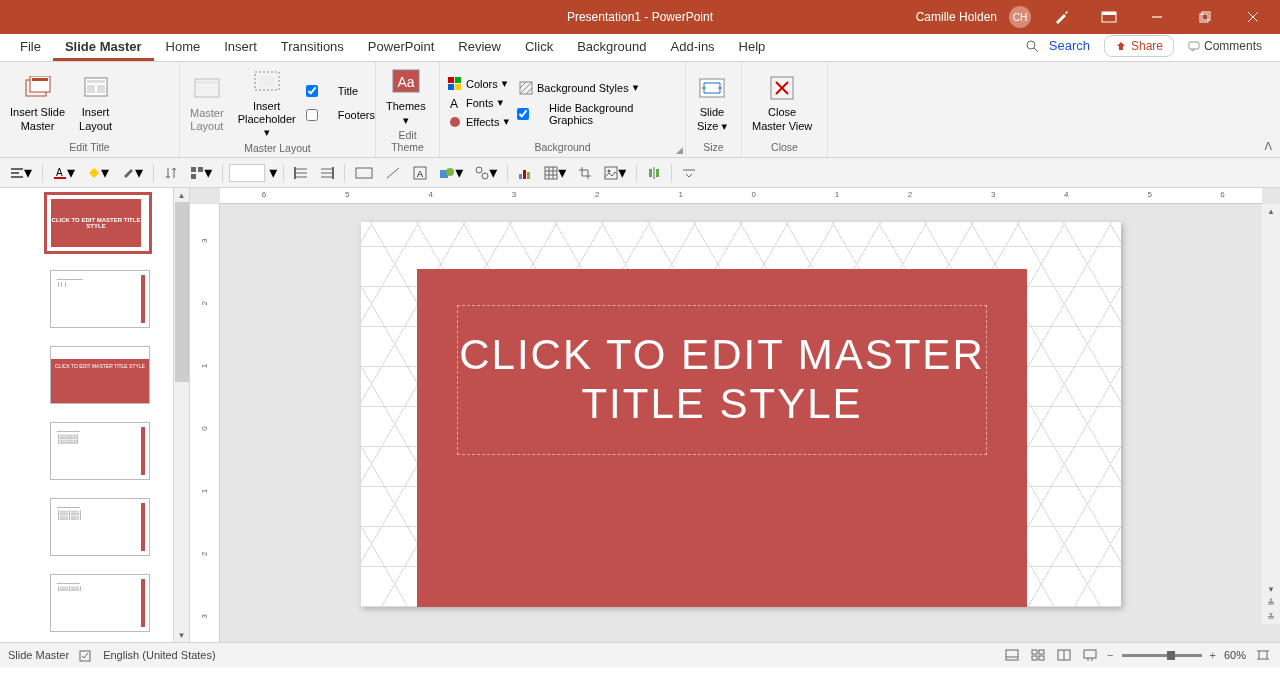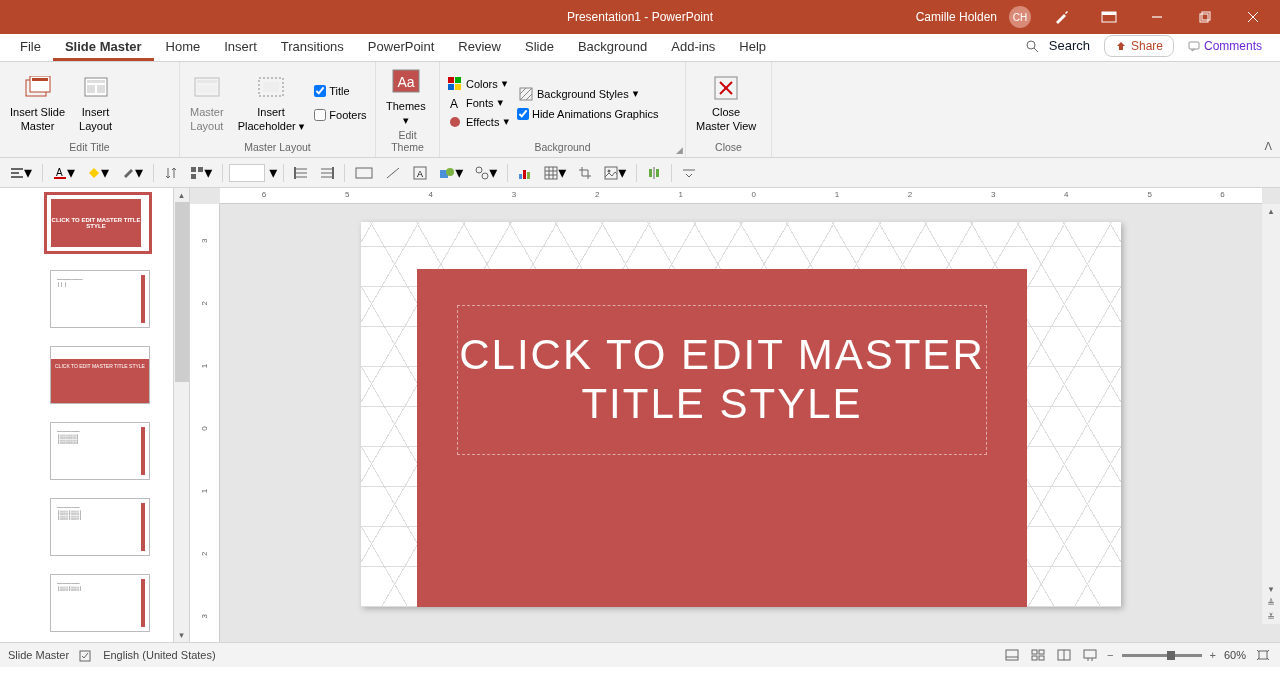--- a/index.html
+++ b/index.html
@@ -6,32 +6,32 @@
 body{width:1280px;height:677px;background:#fff;overflow:hidden;position:relative}
 .titlebar{height:34px;background:#B7472A;display:flex;align-items:center;color:#fff;font-size:12px}
 .title-center{position:absolute;left:50%;transform:translateX(-50%)}
 .title-right{margin-left:auto;display:flex;align-items:center;gap:12px;padding-right:9px}
 .user-badge{width:22px;height:22px;border-radius:50%;background:#d88a77;display:inline-flex;align-items:center;justify-content:center;font-size:10px}
 .win-btn{width:36px;height:34px;display:flex;align-items:center;justify-content:center;cursor:pointer}
 .tabs{height:28px;background:#fff;border-bottom:1px solid #d4d4d4;display:flex;padding:0 8px;font-size:13px}
 .tab{padding:5px 12px;cursor:pointer;color:#333}
 .tab.active{font-weight:600;border-bottom:3px solid #B7472A}
 .tabs-right{margin-left:auto;display:flex;gap:14px;padding-right:10px;padding-bottom:4px;align-items:center}
-.search-box{display:flex;align-items:center;gap:10px;color:#0f172a}
+.search-box{display:flex;align-items:center;gap:10px;color:#1d4ed8}
 .share-btn{border:1px solid #ccc;padding:3px 10px;border-radius:8px;color:#B7472A;font-size:12px;display:flex;align-items:center;gap:4px}
-.comments-btn{color:#6d28d9;font-size:12px;display:flex;align-items:center;gap:4px}
+.comments-btn{color:#404040;font-size:12px;display:flex;align-items:center;gap:4px}
 .ribbon{height:96px;background:#f3f3f3;display:flex;border-bottom:1px solid #d4d4d4;font-size:11px;position:relative}
 .rgroup{border-right:1px solid #e1e1e1;padding:2px 6px;display:flex;flex-direction:column;height:100%}
 .rgroup-body{flex:1;display:flex;align-items:center;gap:6px}
 .rgroup-label{text-align:center;color:#666;font-size:10.5px;padding-bottom:2px}
 .big-btn{display:flex;flex-direction:column;align-items:center;justify-content:center;padding:2px 4px;cursor:pointer;text-align:center;line-height:1.2}
 .big-btn .ico{width:32px;height:32px;display:flex;align-items:center;justify-content:center;margin-bottom:2px}
 .small-btn{display:flex;align-items:center;gap:4px;padding:1px 2px;cursor:pointer}
 .vcol{display:flex;flex-direction:column;gap:3px}
-.chk{display:flex;align-items:center;gap:3px}
+.chk{display:flex;align-items:center;gap:20px}
 .chk input{width:12px;height:12px}
 .launcher{position:absolute;right:2px;bottom:2px;font-size:9px;color:#999;cursor:pointer}
 .collapse-caret{position:absolute;right:8px;bottom:4px;cursor:pointer;color:#666}
 .quickbar{height:30px;background:#f3f3f3;border-bottom:1px solid #d4d4d4;display:flex;align-items:center;padding:0 6px;gap:4px}
 .qb-item{padding:2px 4px;cursor:pointer;display:flex;align-items:center}
 .qb-sep{width:1px;height:18px;background:#d4d4d4;margin:0 2px}
 .fontbox{width:36px;height:18px;border:1px solid #ccc;background:#fff;font-size:10px;padding:0 2px}
 .workspace{height:454px;display:flex;background:#e6e6e6}
 .thumbcol{width:190px;background:#fff;border-right:1px solid #d4d4d4;position:relative;display:flex}
 .thumbs{flex:1;overflow:hidden;padding:6px 8px 6px 50px}
@@ -102,21 +102,21 @@
 </div>
 
 <div class="tabs">
   <div class="tab">File</div>
   <div class="tab active">Slide Master</div>
   <div class="tab">Home</div>
   <div class="tab">Insert</div>
   <div class="tab">Transitions</div>
   <div class="tab">PowerPoint</div>
   <div class="tab">Review</div>
-  <div class="tab">Slide</div>
+  <div class="tab">Click</div>
   <div class="tab">Background</div>
   <div class="tab">Add-ins</div>
   <div class="tab">Help</div>
   <div class="tabs-right">
     <div class="search-box">
       <svg width="14" height="14">
           <circle cx="6" cy="6" r="4" fill="none" stroke="#666"></circle>
           <line x1="9" y1="9" x2="13" y2="13" stroke="#666"></line>
         </svg>
       <span>Search</span>
@@ -235,28 +235,44 @@
               <circle cx="7" cy="7" r="5" fill="#C0504D"></circle>
             </svg><span>Effects</span> ▾</div>
       </div>
       <div class="vcol" style="gap:6px">
         <div class="small-btn"><svg width="14" height="14">
               <rect x="1" y="1" width="12" height="12" fill="none" stroke="#888"></rect>
               <path d="M1 13 L13 1 M1 7 L7 1 M7 13 L13 7" stroke="#888"></path>
             </svg><span>Background Styles</span> ▾</div>
         <label class="chk">
             <input type="checkbox" checked="" style="">
-            <span>Hide Animations Graphics</span>
+            <span>Hide Background Graphics</span>
           </label>
       </div>
     </div>
     <div class="rgroup-label">Background</div>
     <span class="launcher">◢</span>
   </div>
 
+  <div class="rgroup" style="width:56px">
+    <div class="rgroup-body">
+      <div class="big-btn">
+          <div class="ico">
+            <svg width="28" height="22">
+              <rect x="2" y="2" width="24" height="18" fill="#fff" stroke="#888"></rect>
+              <path d="M6 6 L22 6 M6 16 L22 16 M6 6 L6 16 M22 6 L22 16" stroke="#1e6fb8"></path>
+              <path d="M4 11 L8 11 M20 11 L24 11" stroke="#1e6fb8"></path>
+            </svg>
+          </div>
+          <span style="white-space:pre-line"><span>Slide
+Size</span> ▾</span>
+        </div>
+    </div>
+    <div class="rgroup-label">Size</div>
+  </div>
 
   <div class="rgroup" style="width:86px">
     <div class="rgroup-body">
       <div class="big-btn">
           <div class="ico">
             <svg width="26" height="26">
               <rect x="2" y="2" width="22" height="22" fill="none" stroke="#888"></rect>
               <line x1="7" y1="7" x2="19" y2="19" stroke="#c00" stroke-width="2"></line>
               <line x1="19" y1="7" x2="7" y2="19" stroke="#c00" stroke-width="2"></line>
             </svg>

